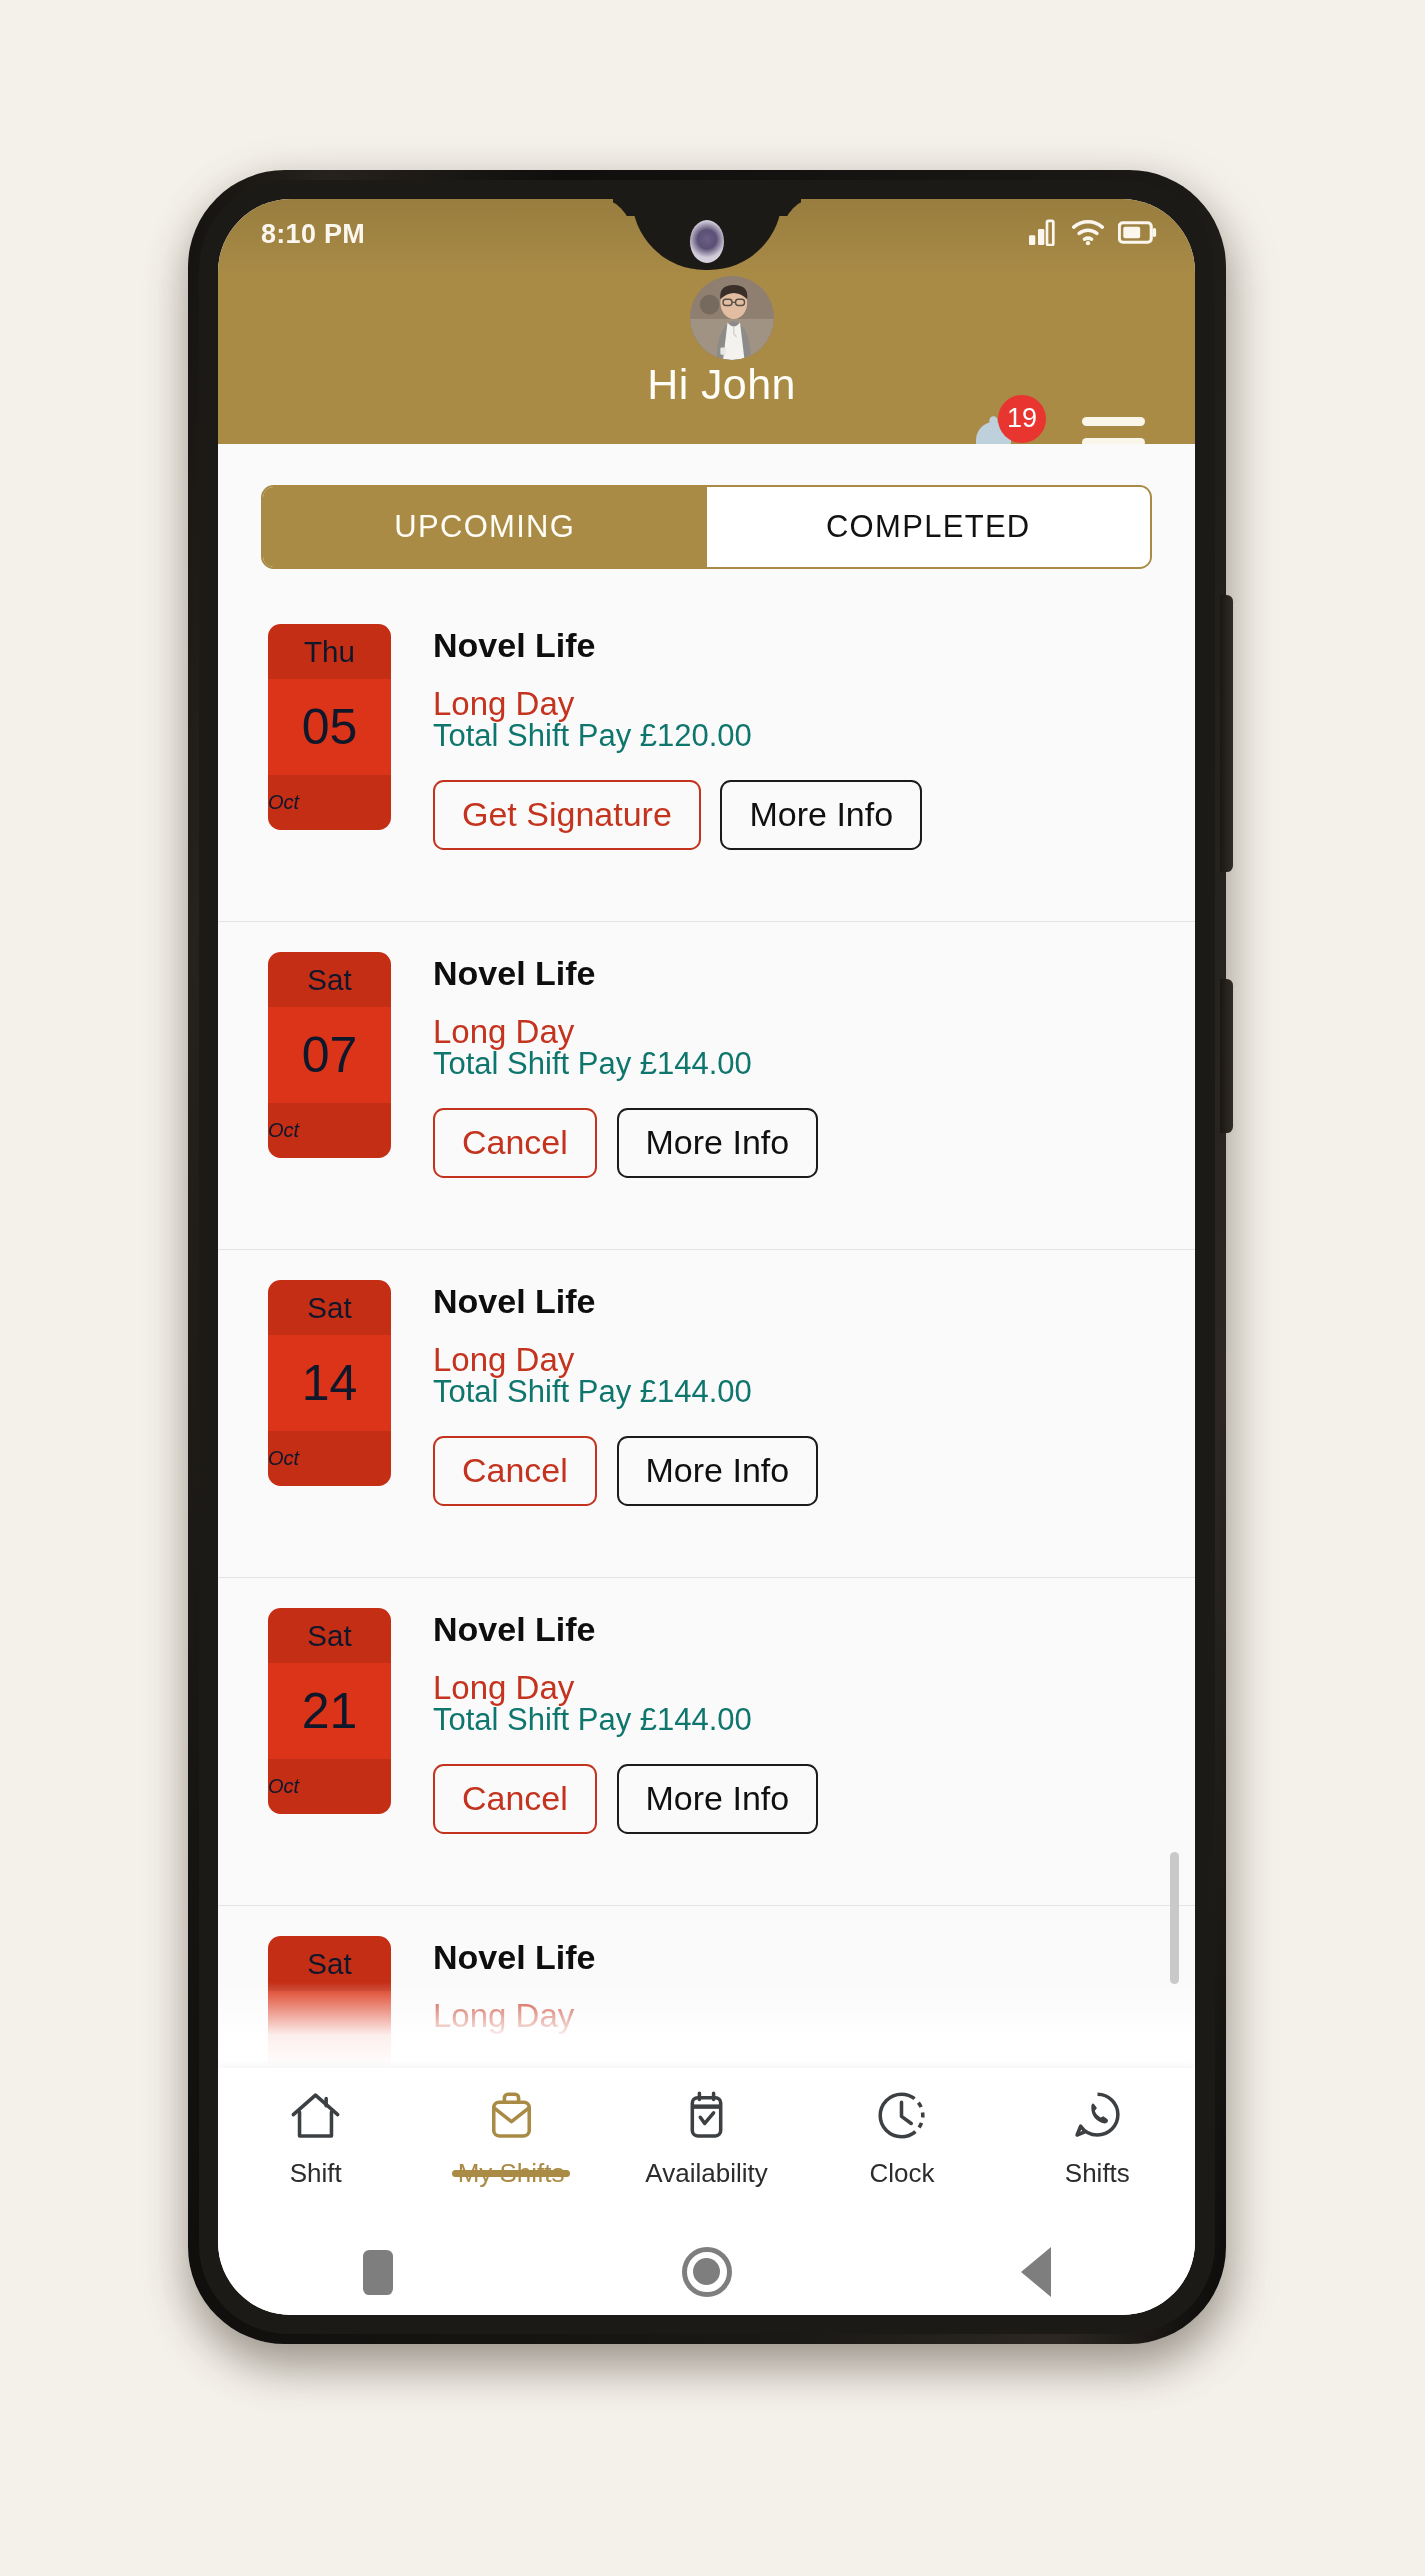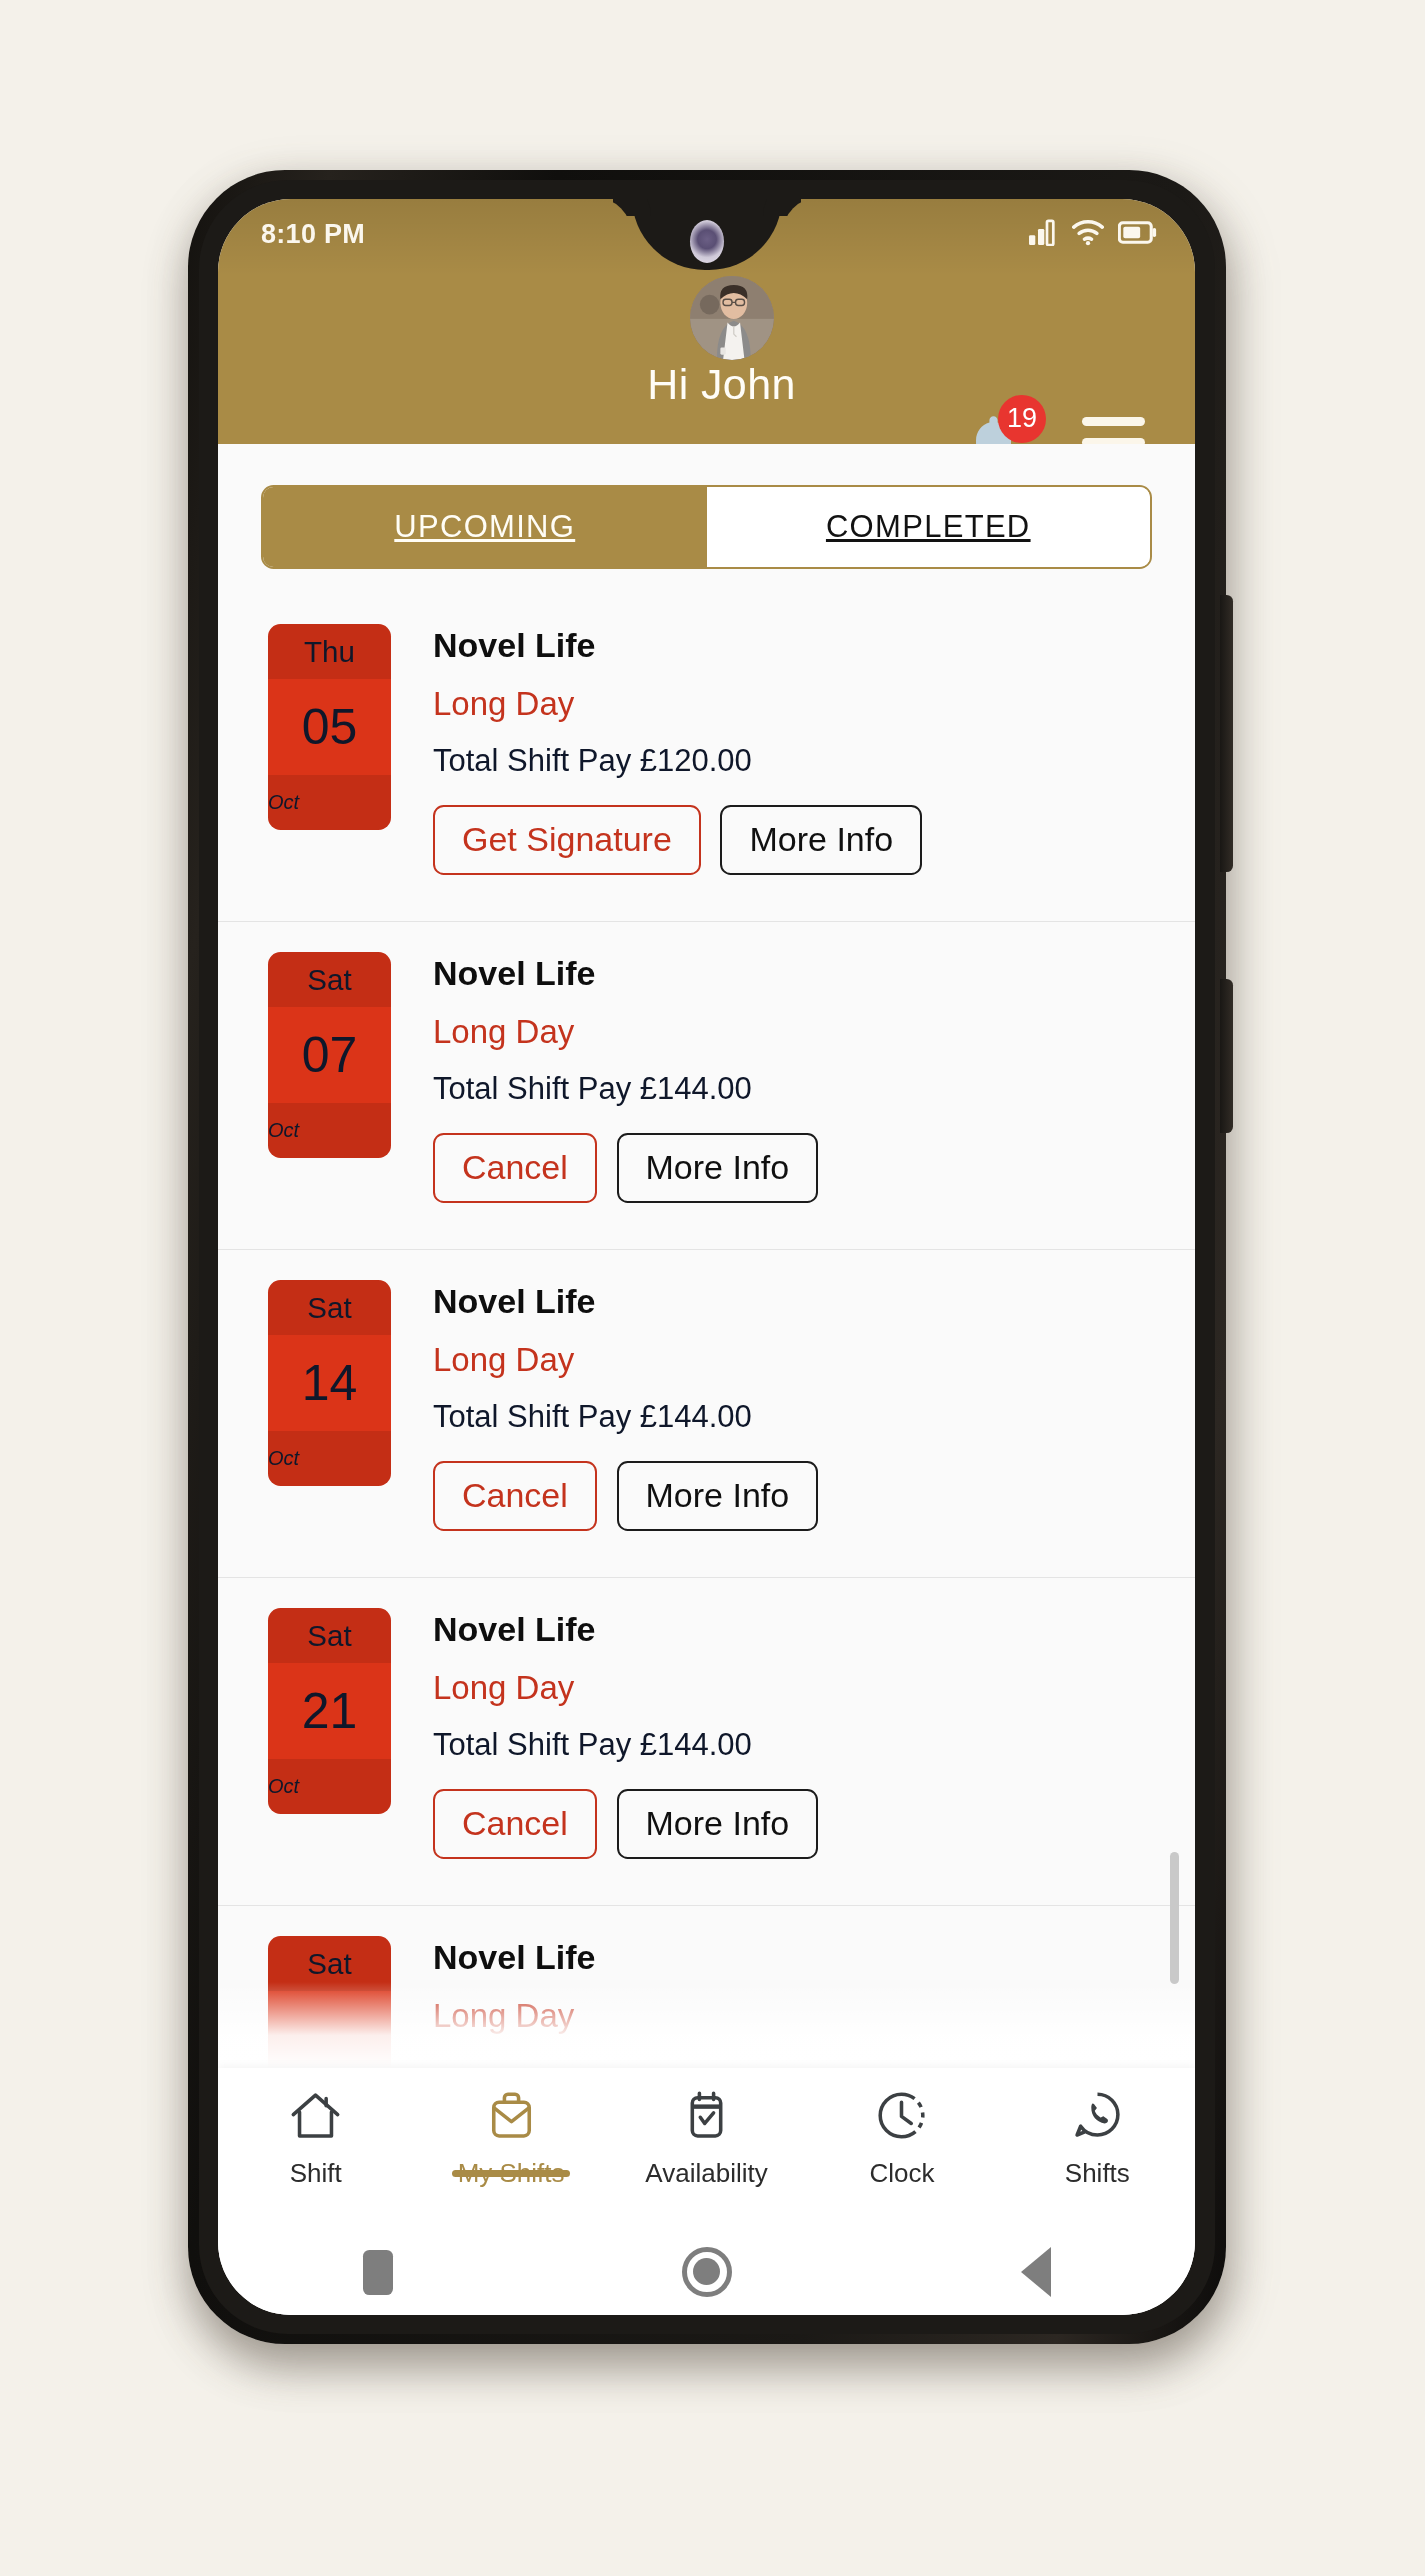--- a/index.html
+++ b/index.html
@@ -151,21 +151,20 @@
     width: 891px; height: 84px;
     border: 2.7px solid #A98B46;
     border-radius: 12.5px;
     display: flex; overflow: hidden;
     background: #FFFFFF;
   }
   .tab {
     flex: 1; display: flex; align-items: center; justify-content: center;
     font-size: 31px; letter-spacing: 1.3px;
     cursor: pointer;
-    text-decoration: underline;
   }
   .tab.active { background: #A98B46; color: #FFFDF5; }
   .tab.inactive { background: #FFFFFF; color: #121212; }
 
   
   #shift-list {
     position: absolute; left: 0; top: 150px;
     width: 977px; height: 1474px;
     overflow: hidden;
     background: #FAFAFA;
@@ -201,21 +200,21 @@
 
   .card-main { margin-left: 215px; padding-right: 56px; }
   .client-name {
     font-size: 34px; font-weight: bold; color: #0E0E0E;
     line-height: 1.0; margin-top: 3.6px;
   }
   .shift-type {
     font-size: 33px; color: #C4331D; margin-top: 25px; line-height: 1.0;
   }
   .shift-pay {
-    font-size: 31px; color: #0f172a; margin-top: 25px; line-height: 1.0;
+    font-size: 31px; color: #0f766e; line-height: 1.0;
   }
   .card-buttons { display: flex; gap: 19.7px; margin-top: 29px; }
   .btn {
     height: 70px; padding: 0 27px; border-radius: 10.7px;
     background: transparent;
     display: flex; align-items: center; justify-content: center;
     font-size: 34px; cursor: pointer;
     font-family: "Liberation Sans", sans-serif;
   }
   .btn-danger { border: 2.7px solid #C4331D; color: #C4331D; }

